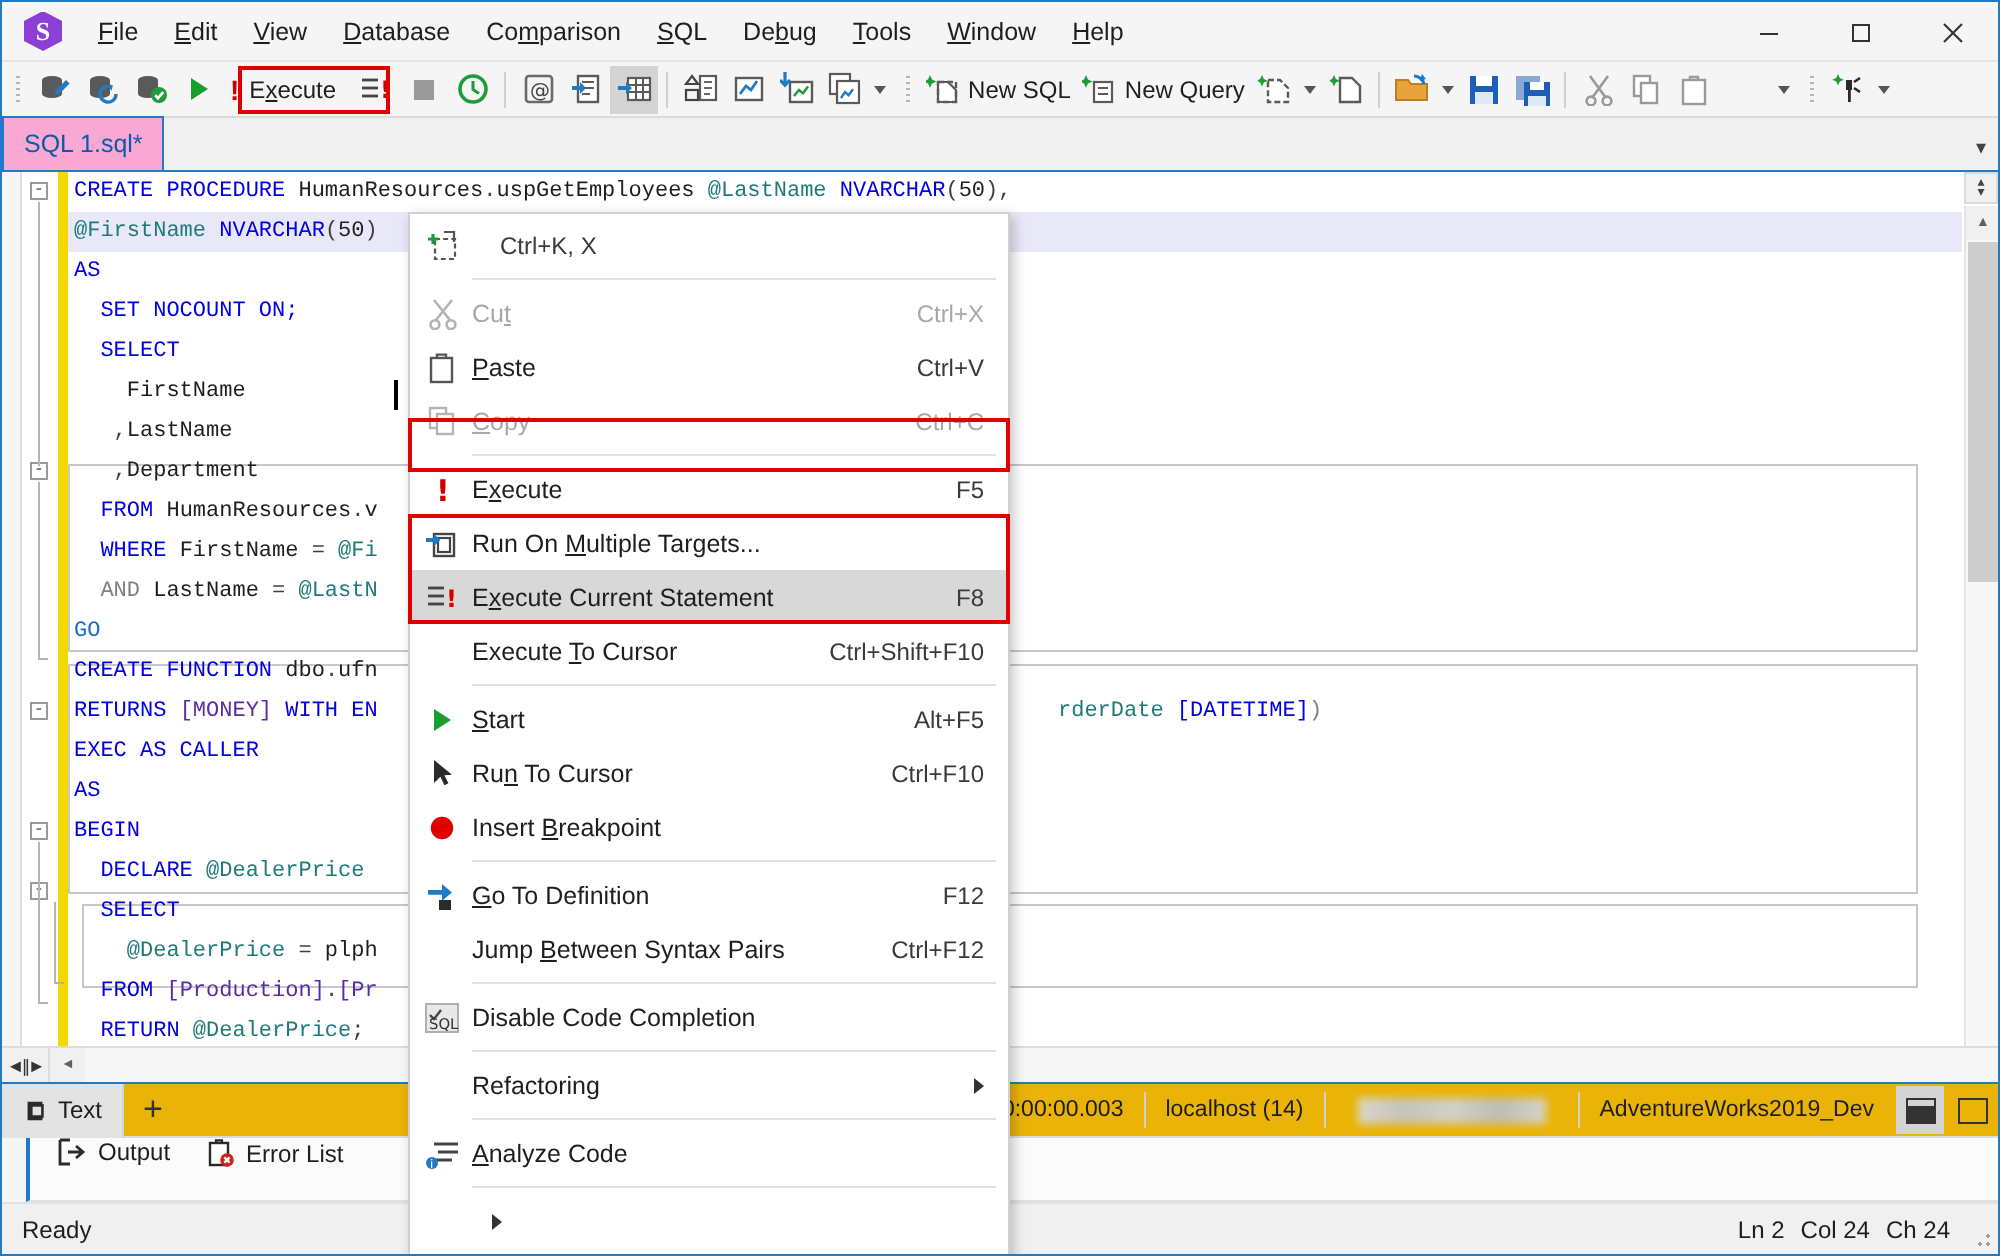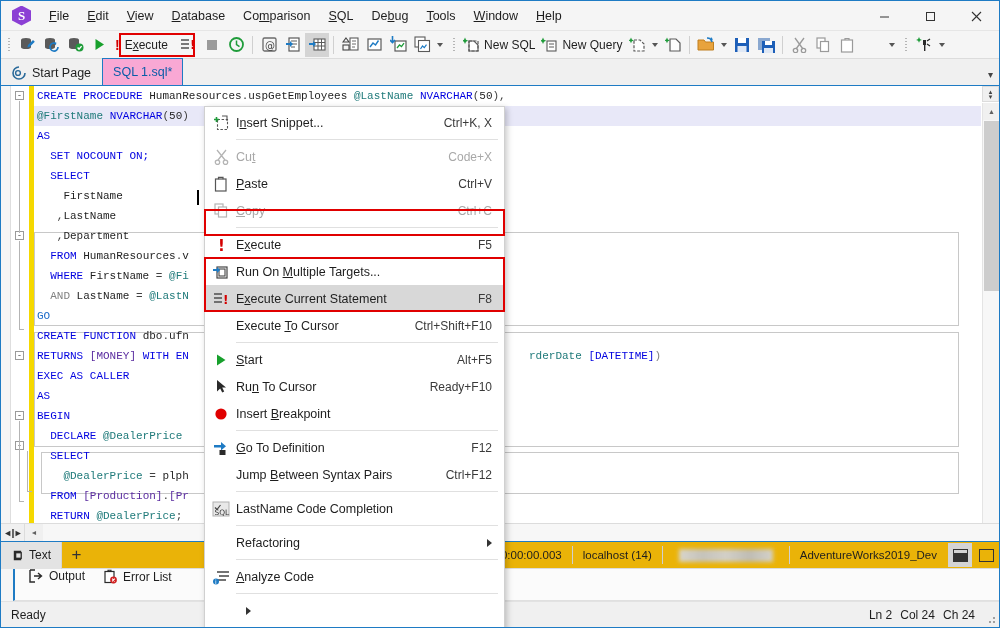--- a/index.html
+++ b/index.html
@@ -569,27 +569,20 @@
         <rect x="8" y="9" width="1.4" height="6" fill="#2a2a2a"></rect>
         <path d="M11 5 l3-2 M11 8 l3 2" stroke="#2a2a2a" stroke-width="1.3"></path>
       </svg>
     </div>
     <div class="tcaret"></div>
   </div>
 
   <div class="exec-highlight"></div>
 
   <div class="tabstrip">
-    <div class="tab">
-      <svg width="14" height="14" viewBox="0 0 14 14">
-        <path d="M7 1 a6 6 0 1 0 6 6" fill="none" stroke="#2a6a9a" stroke-width="1.6"></path>
-        <circle cx="6" cy="7" r="2.4" fill="none" stroke="#2a6a9a" stroke-width="1.4"></circle>
-      </svg>
-      <span>Start Page</span>
-    </div>
     <div class="tab active">
       <svg width="14" height="14" viewBox="0 0 14 14">
         <path d="M3 2 h8 v2 h-6 v6 h6 v2 h-8z" fill="#2a2a2a"></path>
         <rect x="5" y="4" width="6" height="6" fill="none" stroke="#2a2a2a" stroke-width="1.5"></rect>
       </svg>
       <span>SQL 1.sql*</span>
       <span class="xclose">×</span>
     </div>
     <div class="tabs-overflow">▾</div>
   </div>
@@ -701,34 +694,33 @@
 
   <div class="ctxmenu" id="ctxmenu">
       <div class="mi">
         <span class="micon">
           <svg width="16" height="16" viewBox="0 0 16 16">
             <rect x="4.5" y="4.5" width="10" height="10" fill="none" stroke="#555" stroke-width="1.1" stroke-dasharray="2.5 1.6"></rect>
             <path d="M1 1.5 h5 M3.5 -1 v5" transform="translate(0,3)" stroke="#1f9c3a" stroke-width="1.6"></path>
             <path d="M9 1 h5 v5" fill="none" stroke="#555" stroke-width="1.1"></path>
           </svg>
         </span>
-        <span class="mlabel">I<u class="acc">n</u>sert Snippet...</span>
         <span class="mkey">Ctrl+K, X</span>
       </div>
       <div class="msep"></div>
       <div class="mi disabled">
         <span class="micon">
           <svg width="15" height="16" viewBox="0 0 15 16">
             <path d="M3 1 L11 11 M12 1 L4 11" stroke="#b4b4b4" stroke-width="1.3" fill="none"></path>
             <circle cx="3.5" cy="13.3" r="2.2" fill="none" stroke="#b4b4b4" stroke-width="1.3"></circle>
             <circle cx="11.5" cy="13.3" r="2.2" fill="none" stroke="#b4b4b4" stroke-width="1.3"></circle>
           </svg>
         </span>
         <span class="mlabel">Cu<u class="acc">t</u></span>
-        <span class="mkey">Code+X</span>
+        <span class="mkey">Ctrl+X</span>
       </div>
       <div class="mi">
         <span class="micon">
           <svg width="14" height="16" viewBox="0 0 14 16">
             <rect x="1.5" y="3" width="10.5" height="12" fill="#fff" stroke="#555" stroke-width="1.2"></rect>
             <path d="M4.5 3.2 V1.3 h4.5 V3.2" fill="none" stroke="#555" stroke-width="1.2"></path>
           </svg>
         </span>
         <span class="mlabel"><u class="acc">P</u>aste</span>
         <span class="mkey">Ctrl+V</span>
@@ -790,21 +782,21 @@
         <span class="mlabel"><u class="acc">S</u>tart</span>
         <span class="mkey">Alt+F5</span>
       </div>
       <div class="mi">
         <span class="micon">
           <svg width="13" height="15" viewBox="0 0 13 15">
             <path d="M2 1 L2 12.5 L5.2 9.4 L7.2 13.6 L9.2 12.6 L7.2 8.6 L11 8.4 Z" fill="#2a2a2a"></path>
           </svg>
         </span>
         <span class="mlabel">Ru<u class="acc">n</u> To Cursor</span>
-        <span class="mkey">Ready+F10</span>
+        <span class="mkey">Ctrl+F10</span>
       </div>
       <div class="mi">
         <span class="micon">
           <svg width="14" height="14" viewBox="0 0 14 14">
             <circle cx="7" cy="7" r="5.6" fill="#e00000"></circle>
           </svg>
         </span>
         <span class="mlabel">Insert <u class="acc">B</u>reakpoint</span>
       </div>
       <div class="msep"></div>
@@ -825,21 +817,21 @@
       </div>
       <div class="msep"></div>
       <div class="mi">
         <span class="micon">
           <svg width="18" height="16" viewBox="0 0 18 16">
             <rect x="1" y="1" width="16" height="14" fill="#e8e8e8" stroke="#b0b0b0" stroke-width="1"></rect>
             <path d="M3 6.5 l2 2 3.5-4.5" stroke="#444" stroke-width="1.2" fill="none"></path>
             <text x="2.5" y="13.5" font-size="7.4" fill="#333" font-family="DejaVu Sans, sans-serif">SQL</text>
           </svg>
         </span>
-        <span class="mlabel">LastName Code Completion</span>
+        <span class="mlabel">Disable Code Completion</span>
       </div>
       <div class="msep"></div>
       <div class="mi">
         <span class="micon"></span>
         <span class="mlabel">Refactoring</span>
         <span class="marrow"></span>
       </div>
       <div class="msep"></div>
       <div class="mi">
         <span class="micon">

